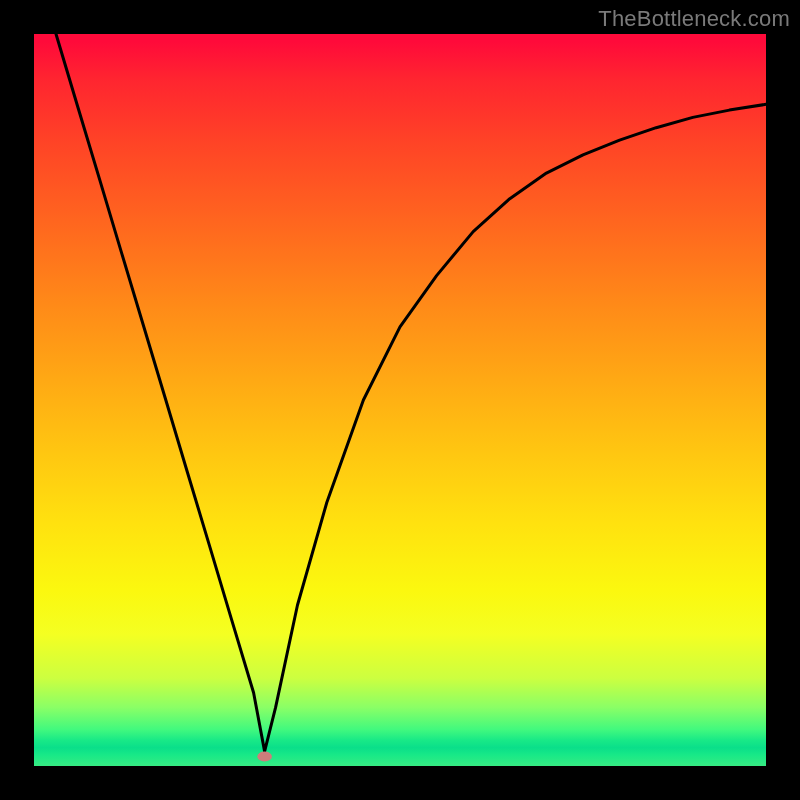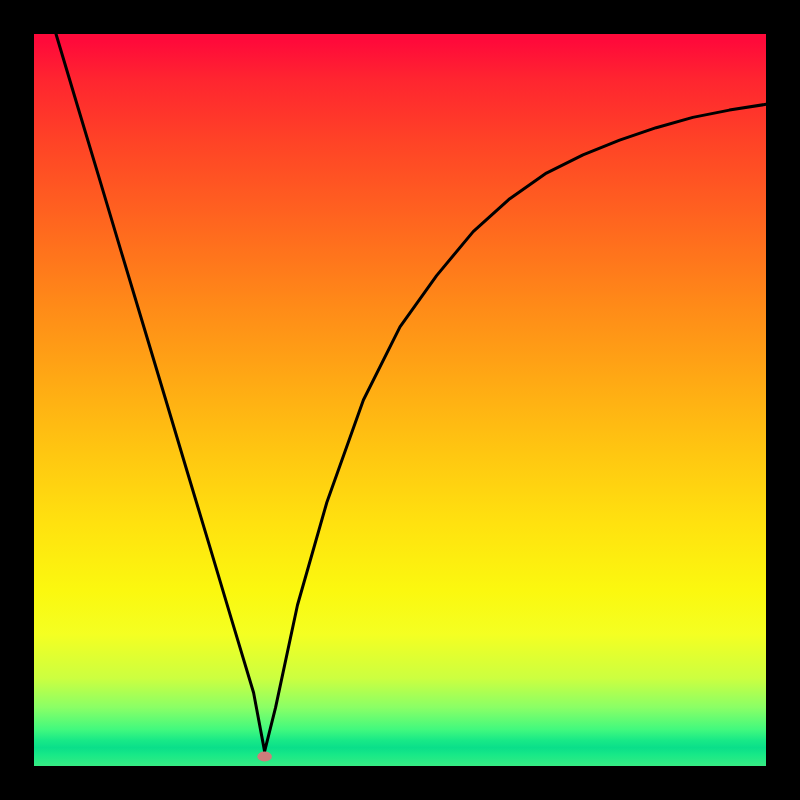--- a/index.html
+++ b/index.html
@@ -67,20 +67,21 @@
     overflow: visible;
   }
   .marker {
     fill: #cf7d7b;
   }
 </style>
 </head>
 <body>
 
 <div class="frame">
+  <div class="watermark">TheBottleneck.com</div>
 
   <div class="plot-area">
     <svg class="curve" viewBox="0 0 732 732">
       <path id="curve-path" fill="none" stroke="#000" stroke-width="3" stroke-linecap="round" stroke-linejoin="round" d="M22.0 0.0 L43.9 73.2 L65.9 146.4 L87.8 219.6 L109.8 292.8 L131.8 366.0 L153.7 439.2 L175.7 512.4 L197.6 585.6 L219.6 658.8 L230.6 717.4 L241.6 673.4 L263.5 571.0 L292.8 468.5 L329.4 366.0 L366.0 292.8 L402.6 241.6 L439.2 197.6 L475.8 164.7 L512.4 139.1 L549.0 120.8 L585.6 106.1 L622.2 93.7 L658.8 83.4 L695.4 76.1 L732.0 70.3"></path>
       <ellipse id="min-marker" class="marker" cx="230.6" cy="722.5" rx="7.3" ry="5.1" fill="#cf7d7b"></ellipse>
     </svg>
   </div>
 </div>
 
 </body></html>

